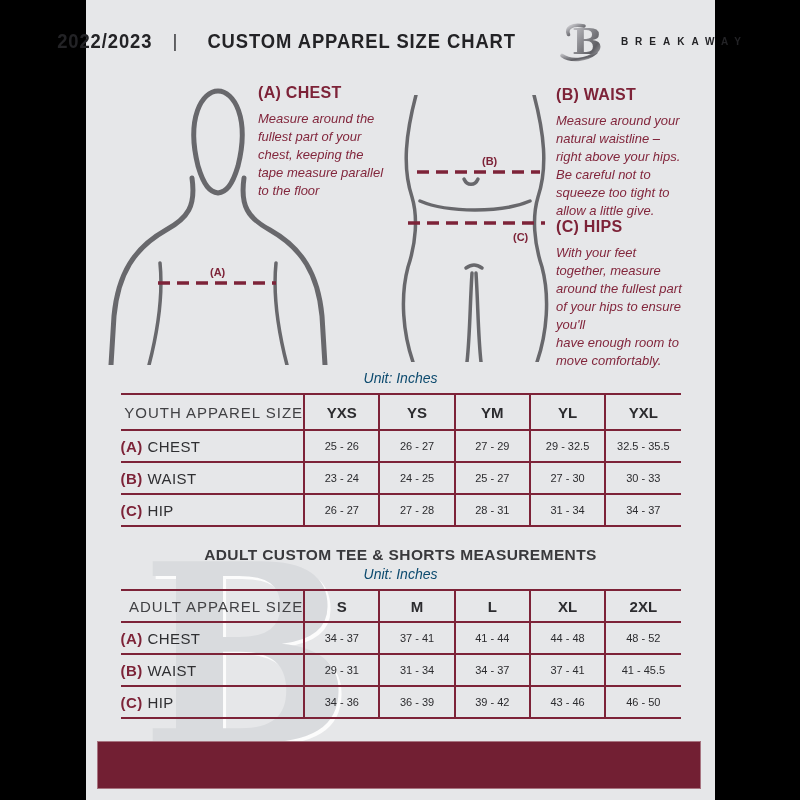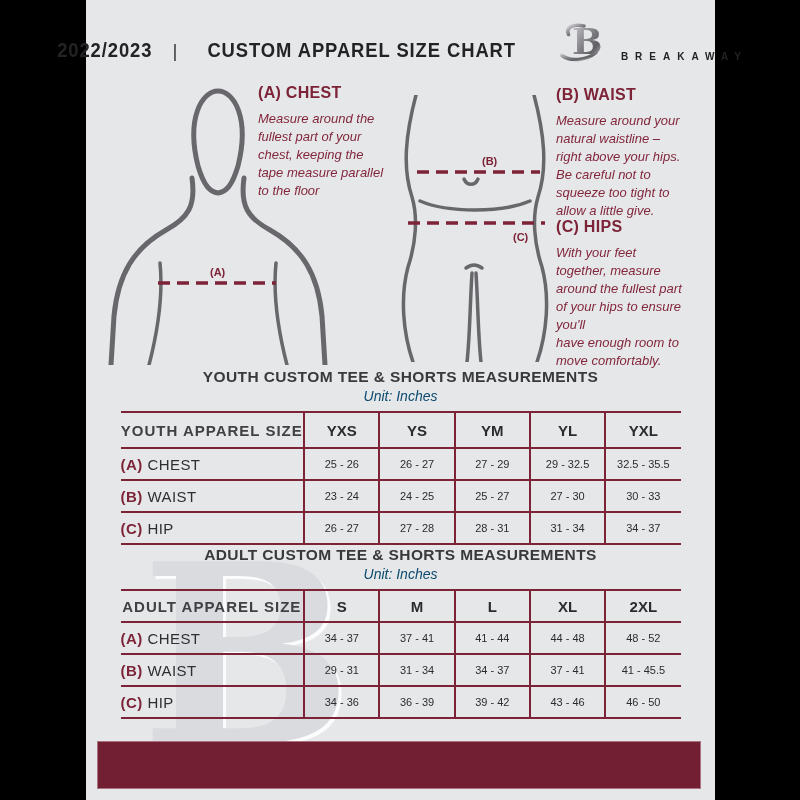--- a/index.html
+++ b/index.html
@@ -9,21 +9,21 @@
     font-family:"Liberation Sans", sans-serif;
     -webkit-font-smoothing:antialiased;
   }
   .page{
     position:absolute;left:86px;top:0;width:629px;height:800px;
     background:#e6e7e9;
   }
   
   .header{
     position:absolute;left:0;top:20px;width:629px;height:42px;
-    display:flex;align-items:flex-end;justify-content:center;gap:14px;
+    display:flex;align-items:center;justify-content:center;gap:14px;
   }
   .h-year,.h-title{
     font-weight:700;font-size:20px;color:#232326;letter-spacing:1px;
     transform:scaleX(.92);transform-origin:center;white-space:nowrap;
   }
   .h-sep{font-size:19px;color:#3a3a3d;font-weight:400;padding:0 2px;}
   .logo{margin-left:16px;flex:0 0 auto;}
   .h-brand{
     font-weight:700;font-size:10px;color:#232326;letter-spacing:7px;
     white-space:nowrap;margin-left:4px;
@@ -63,22 +63,22 @@
     padding:0;vertical-align:middle;background:transparent;
   }
   table.size th:last-child, table.size td:last-child{border-right:none;}
   table.youth th{height:34px;}
   table.adult th{height:30px;margin-top:32px;}
   table.size td{height:30px;}
   .col-label{width:183px;}
   .col-size{width:75px;}
   th.sizehdr{font-size:15px;font-weight:700;color:#2c2c2f;}
   th.lblhdr{
-    font-size:15px;font-weight:700;color:#414144;letter-spacing:1px;
-    text-align:center;padding-left:14px;
+    font-size:15px;font-weight:400;color:#414144;letter-spacing:1px;
+    text-align:right;padding-left:14px;
   }
   td.rowlabel{text-align:left;padding-left:14px;font-size:15px;color:#2f2f32;letter-spacing:.4px;}
   td.rowlabel .pfx{color:#7d2338;font-weight:700;margin-right:5px;}
   td.val{text-align:center;font-size:11px;color:#2c2c2f;}
   
   .watermark{
     position:absolute;left:55px;top:530px;z-index:1;
     font-family:"DejaVu Serif", serif;font-weight:700;font-size:250px;line-height:1;
     color:#d9dbde;text-shadow:3px 3px 0 rgba(255,255,255,.85);
     user-select:none;pointer-events:none;
@@ -172,21 +172,20 @@
 together, measure
 around the fullest part
 of your hips to ensure
 you'll
 have enough room to
 move comfortably.</p>
     </div>
   </div>
 
   <div class="section sec-youth">
-    <p class="sec-title">YOUTH CUSTOM TEE &amp; SHORTS MEASUREMENTS</p>
     <p class="sec-unit">Unit: Inches</p>
     <table class="size youth">
       <colgroup>
           <col class="col-label">
           <col class="col-size">
           <col class="col-size">
           <col class="col-size">
           <col class="col-size">
           <col class="col-size">
         </colgroup>

